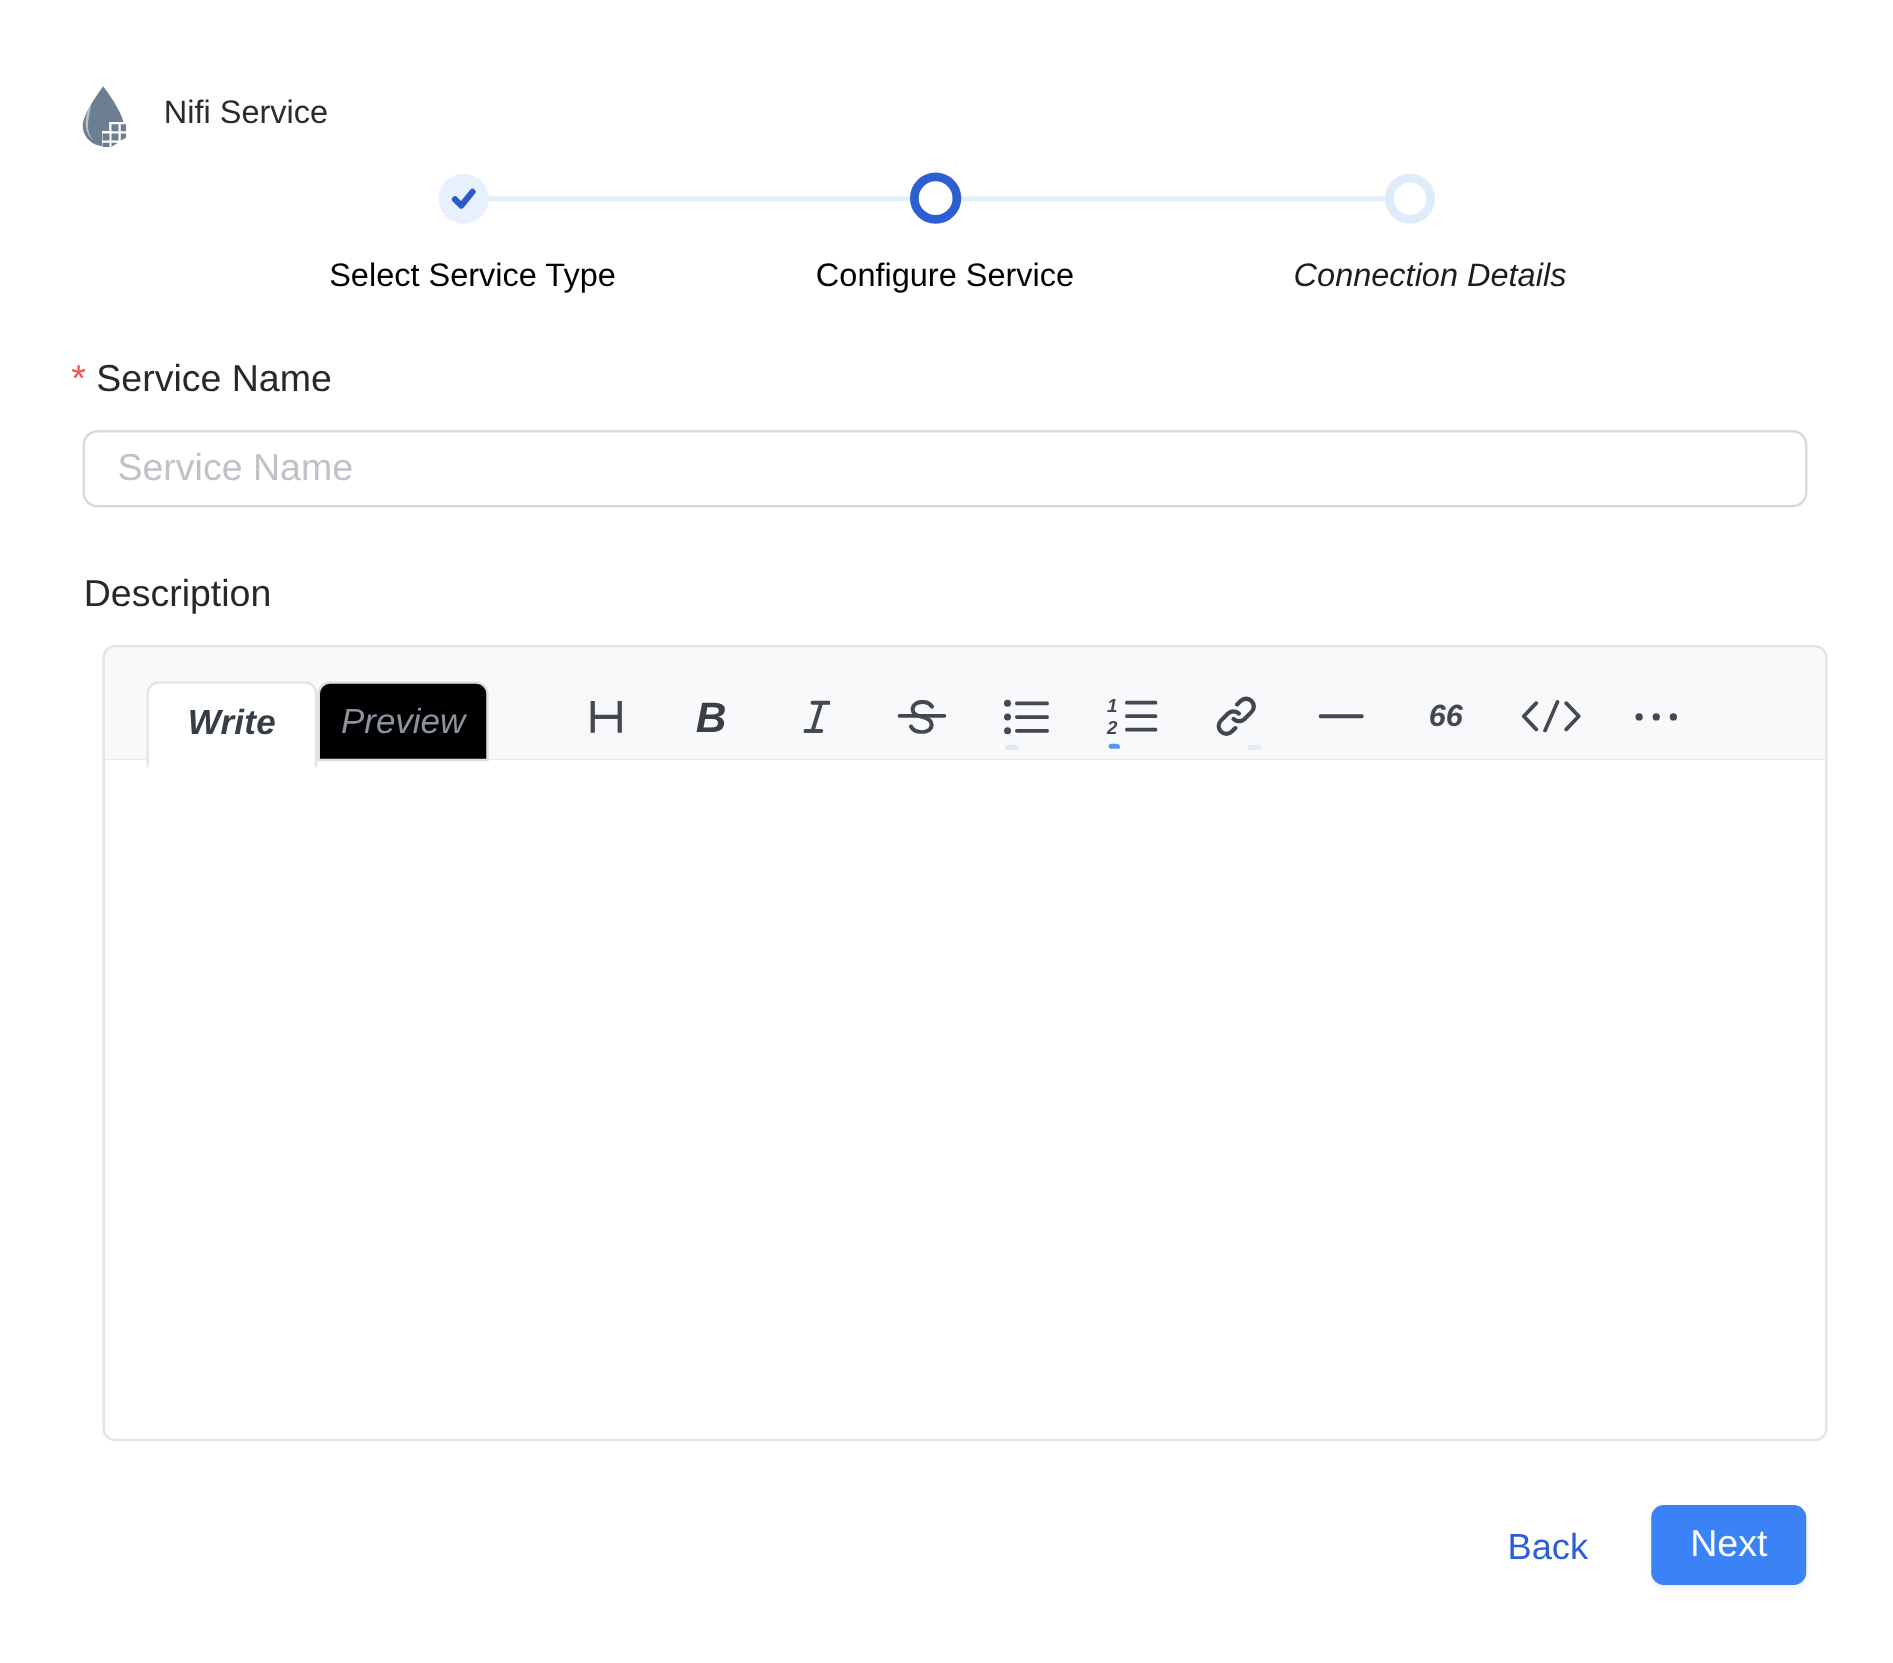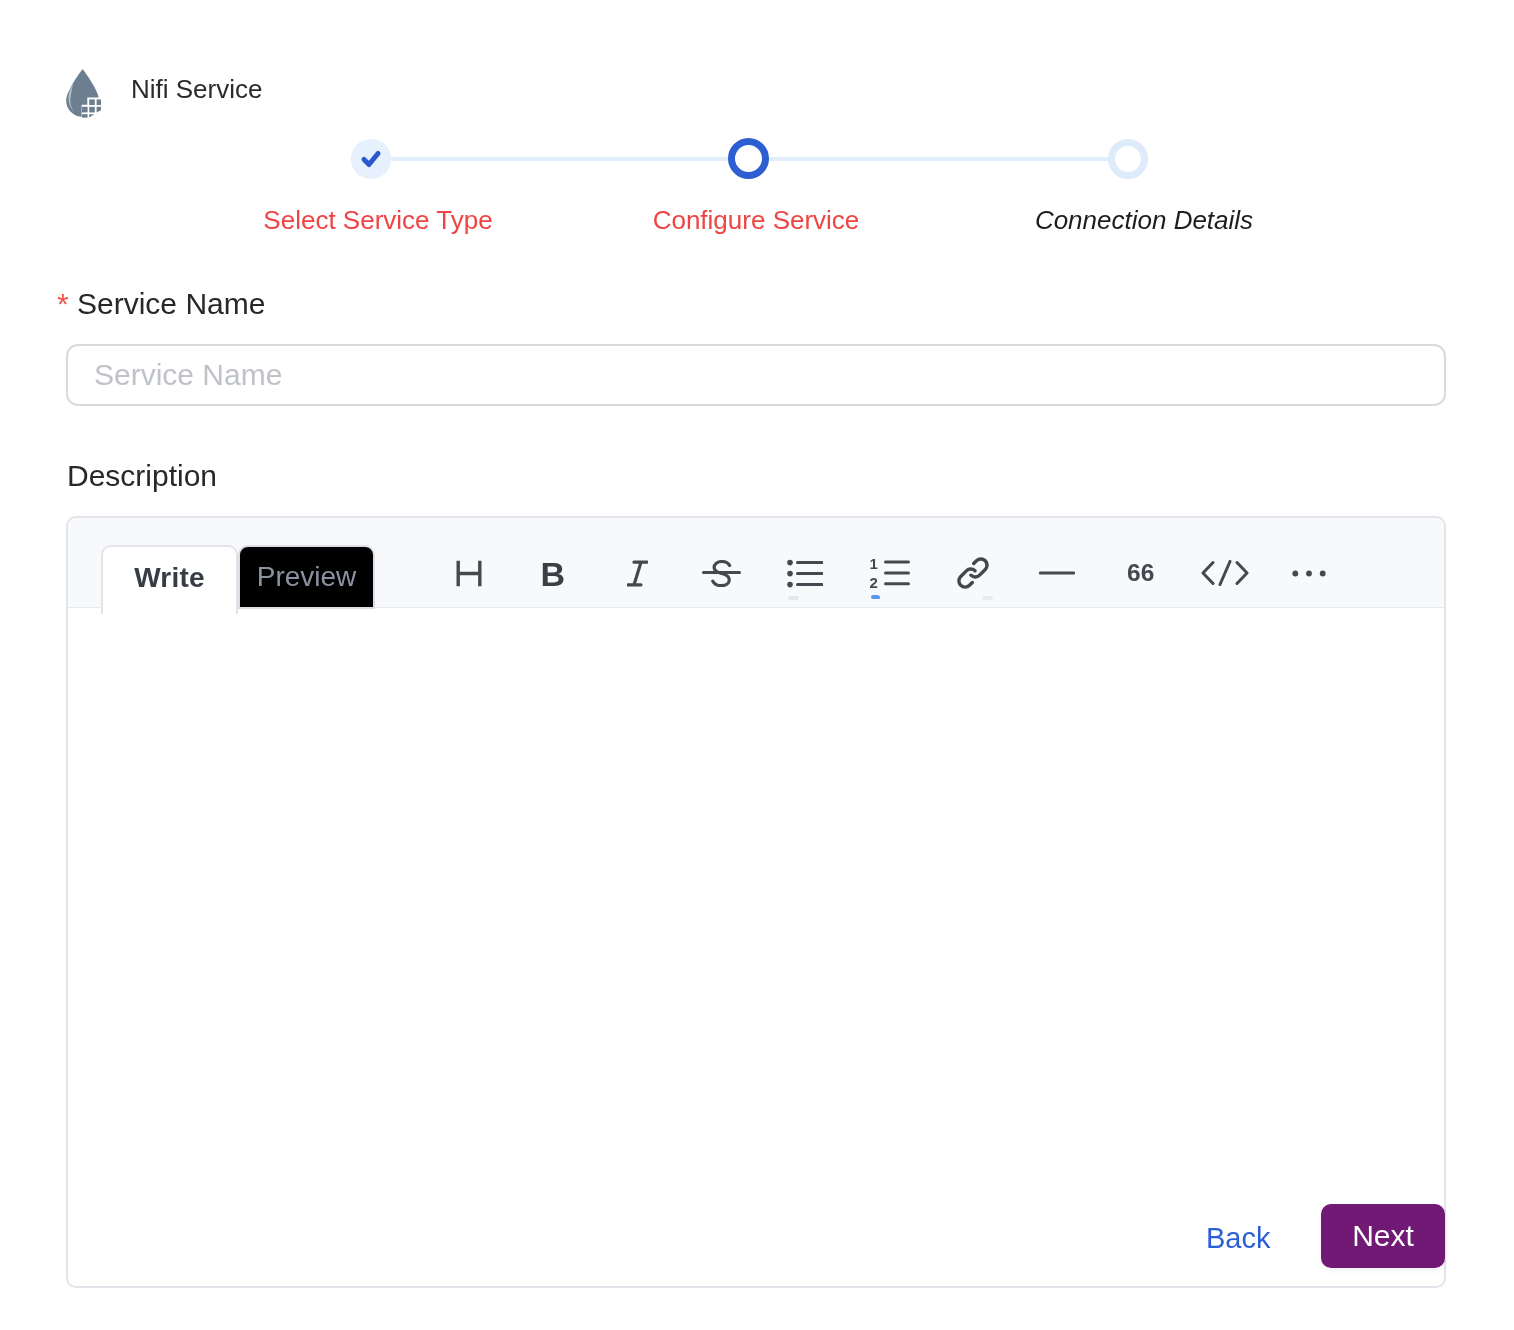--- a/index.html
+++ b/index.html
@@ -9,42 +9,42 @@
 
   
   .title { left:131px; top:74px; font-size:26px; color:#2b2b2e; letter-spacing:0px; }
 
   
   .sline { height:4px; background:#e2edfb; top:157px; }
   .done-circle { width:40px; height:40px; border-radius:50%; background:#e7f0fd; top:139px; display:flex; align-items:center; justify-content:center; }
   .active-circle { width:41px; height:41px; border-radius:50%; border:7px solid #2d5fd3; background:#fff; top:138px; }
   .todo-circle { width:40px; height:40px; border-radius:50%; border:7px solid #ddebfb; background:#fff; top:139px; }
   .slabel { top:205px; font-size:26px; width:400px; text-align:center; }
-  .slabel.blue { color:#ef4444; }
+  .slabel.blue { color:#000000; }
   .slabel.dark { color:#1d1d20; }
 
   
   .flabel { font-size:30px; color:#27282b; }
   .req { color:#f0544c; }
 
   .input { left:66px; top:344px; width:1380px; height:62px; border:2px solid #d9dadd; border-radius:12px; background:#fff; display:flex; align-items:center; padding-left:26px; font-size:30px; color:#bfc2c7; }
 
   
-  .editor { left:66px; top:516px; width:1380px; height:772px; border:2px solid #e2e4ea; border-radius:10px; background:#fff; }
+  .editor { left:82px; top:516px; width:1380px; height:637px; border:2px solid #e2e4ea; border-radius:10px; background:#fff;font-style:italic; }
   .toolbar { left:0; top:0; width:100%; height:90px; background:#f8f9fb; border-bottom:1px solid #e9eaee; border-radius:9px 9px 0 0; }
   .tab { top:27px; height:70px; width:137px; display:flex; align-items:center; justify-content:center; font-size:28px; }
   .tab.write { left:33px; background:#fff; border:2px solid #e3e4e9; border-bottom:none; border-radius:10px 10px 0 0; color:#363d45; font-weight:bold; letter-spacing:0.2px; height:69px; padding-bottom:6px; z-index:3; }
   .tab.preview { left:170px; background:#000000; border:2px solid #dcdee3; border-radius:10px 10px 0 0; color:#8b93a0; height:64px; }
   .icons { left:359px; top:10px; height:90px; display:flex; align-items:center; }
   .icell { width:84px; height:90px; display:flex; align-items:center; justify-content:center; }
   .ph { left:50px; top:129px; font-size:31px; color:#5d6876; }
 
   
   .back { font-size:29px; color:#2c5fd6; left:1206px; top:1222px; }
-  .next { left:1321px; top:1204px; width:124px; height:64px; background:#701a75; border-radius:10px; color:#fff; font-size:30px; display:flex; align-items:center; justify-content:center; box-shadow:0 3px 6px rgba(0,0,0,0.05); }
+  .next { left:1321px; top:1204px; width:124px; height:64px; background:#3b82f6; border-radius:10px; color:#fff; font-size:30px; display:flex; align-items:center; justify-content:center; box-shadow:0 3px 6px rgba(0,0,0,0.05); }
 </style>
 </head>
 <body>
 <div class="page">
 
   <svg class="abs" style="left:65px; top:68px;" width="36" height="50" viewBox="0 0 36 50">
     <path d="M17.6 1 C17.6 1 1.2 22.5 1.2 32.4 A16.6 16.6 0 0 0 17.6 49 A16.6 16.6 0 0 0 34.2 32.4 C34.2 22.5 17.6 1 17.6 1 Z" fill="#6c7f91"></path>
     <path d="M8.2 14.5 C4.6 20.5 3.0 27 3.6 32.5 C4.2 38 6.6 42 9.6 44.4 C5.9 40.2 4.8 34.2 5.6 28.8 C6.3 23.8 7.5 18.5 8.2 14.5 Z" fill="#b3bfc9"></path>
     <path d="M22.3 29.6 H36 V50 H16.6 V36.8 H22.3 Z" fill="#ffffff"></path>
     <g fill="#6c7f91">

